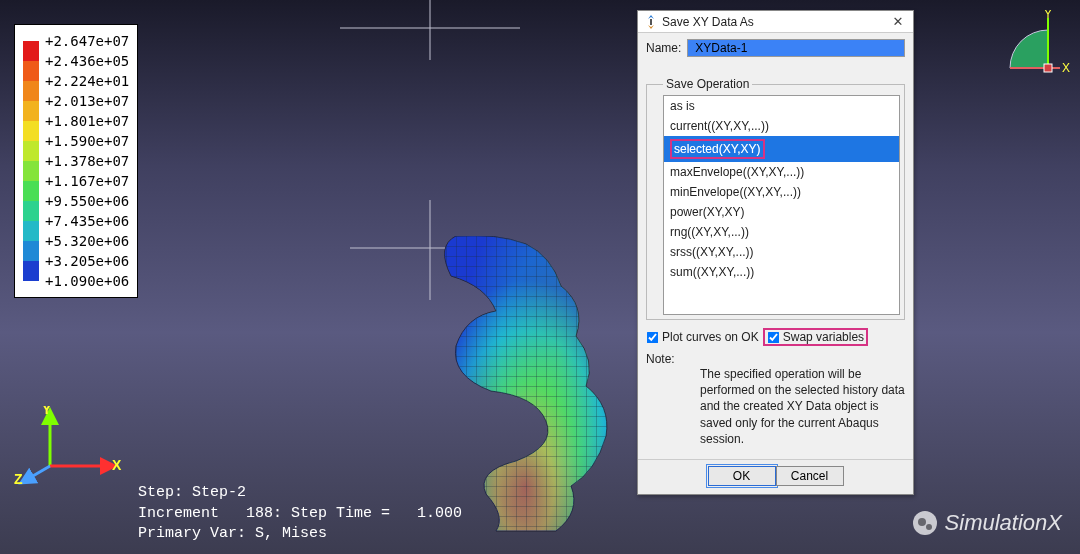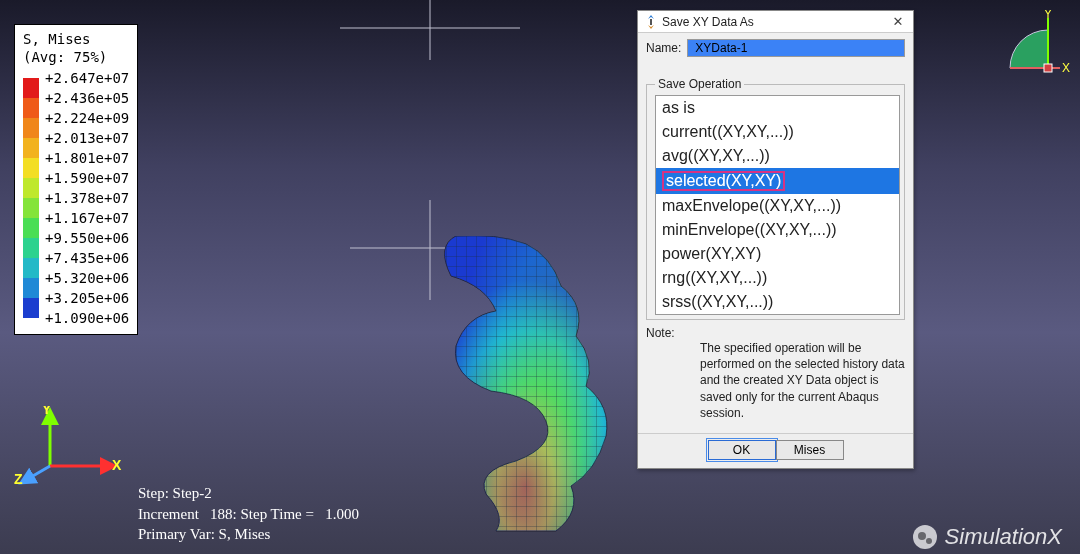--- a/index.html
+++ b/index.html
@@ -79,33 +79,33 @@
   .dlg-row-name label { margin-right:6px; }
   .dlg-row-name input {
     flex:1;
     font-size:12px;
     padding:1px 7px;
     border:1px solid #999;
     background:#3b82f6;
   }
   fieldset.saveop {
     border:1px solid #bbb;
-    padding:4px 4px 4px 8px;
+    padding:4px 4px 4px 16px;
     margin:0 0 4px 0;
   }
   fieldset.saveop legend { font-size:12px; padding:0 3px; }
   .listbox {
     border:1px solid #999;
     background:#fff;
     height: 218px;
     overflow:hidden;
   }
   .listbox .item {
     padding: 3px 6px;
-    font-size:16px;
+    font-size:12px;
     white-space:nowrap;
   }
   .listbox .item.selected {
     background:#1e76e3;
     color:#fff;
     position:relative;
   }
   .mag-highlight {
     border:2px solid #d63384;
     padding:0 2px;
@@ -156,36 +156,36 @@
     position:absolute;
     left: 14px;
     bottom: 64px;
   }
   
   .status {
     position:absolute;
     left: 138px;
     bottom: 10px;
     color:#fff;
-    font-family: Liberation Serif, serif;
+    font-family: Liberation Mono, monospace;
     font-size:15px;
     line-height:1.35;
     white-space:pre;
   }
   
   .compass {
     position:absolute;
     right:10px;
     top:10px;
   }
   
   .watermark {
     position:absolute;
     right:18px;
-    bottom:4px;
+    bottom:18px;
     color:#fff;
     font-size:22px;
     font-style:italic;
     opacity:0.85;
     display:flex;
     align-items:center;
   }
   .watermark .we {
     display:inline-block;
     width:24px; height:24px;
@@ -230,43 +230,39 @@
   <svg width="1080" height="554" style="position:absolute;left:0;top:0;">
 
     <line class="crosshair" x1="340" y1="28" x2="520" y2="28" stroke="#c0c0d0"></line>
     <line class="crosshair" x1="430" y1="0" x2="430" y2="60" stroke="#c0c0d0"></line>
 
     <line class="crosshair" x1="350" y1="248" x2="520" y2="248" stroke="#c0c0d0"></line>
     <line class="crosshair" x1="430" y1="200" x2="430" y2="300" stroke="#c0c0d0"></line>
   </svg>
 
   <div class="legend">
-    <div class="legend-title">
-      <span>S, Mises</span><br>
-      <span>(Avg: 75%)</span>
-    </div>
     <div class="legend-body">
       <div class="colorbar" id="colorbar">
           <div style="background: rgb(226, 26, 26);"></div>
           <div style="background: rgb(239, 90, 24);"></div>
           <div style="background: rgb(240, 134, 26);"></div>
           <div style="background: rgb(242, 178, 30);"></div>
           <div style="background: rgb(243, 222, 36);"></div>
           <div style="background: rgb(191, 232, 44);"></div>
           <div style="background: rgb(132, 228, 58);"></div>
           <div style="background: rgb(74, 222, 84);"></div>
           <div style="background: rgb(44, 210, 142);"></div>
           <div style="background: rgb(35, 185, 199);"></div>
           <div style="background: rgb(31, 137, 214);"></div>
           <div style="background: rgb(27, 62, 207);"></div>
         </div>
       <div class="legend-vals" id="legend-vals">
           <div>+2.647e+07</div>
           <div>+2.436e+05</div>
-          <div>+2.224e+09</div>
+          <div>+2.224e+01</div>
           <div>+2.013e+07</div>
           <div>+1.801e+07</div>
           <div>+1.590e+07</div>
           <div>+1.378e+07</div>
           <div>+1.167e+07</div>
           <div>+9.550e+06</div>
           <div>+7.435e+06</div>
           <div>+5.320e+06</div>
           <div>+3.205e+06</div>
           <div>+1.090e+06</div>
@@ -363,38 +359,49 @@
     <div class="dlg-body">
       <div class="dlg-row-name">
         <label>Name:</label>
         <input type="text" value="XYData-1" style="">
       </div>
       <fieldset class="saveop">
         <legend>Save Operation</legend>
         <div class="listbox" id="listbox">
             <div class="item">as is</div>
             <div class="item">current((XY,XY,...))</div>
-            <div class="item">avg((XY,XY,...))</div>
             <div class="item selected"><span class="mag-highlight rounded-white">selected(XY,XY)</span></div>
             <div class="item">maxEnvelope((XY,XY,...))</div>
             <div class="item">minEnvelope((XY,XY,...))</div>
             <div class="item">power(XY,XY)</div>
             <div class="item">rng((XY,XY,...))</div>
             <div class="item">srss((XY,XY,...))</div>
             <div class="item">sum((XY,XY,...))</div>
           </div>
       </fieldset>
+      <div class="checks">
+        <label>
+          <input type="checkbox" checked="" style="">
+          <span>Plot curves on OK</span>
+        </label>
+        <span class="swap-highlight">
+          <label>
+            <input type="checkbox" checked="" style="">
+            <span>Swap variables</span>
+          </label>
+        </span>
+      </div>
       <div class="note">
         <span class="nlabel">Note:</span>
         <div class="note-body">The specified operation will be performed on the selected history data and the created XY Data object is saved only for the current Abaqus session.</div>
       </div>
     </div>
     <div class="dlg-buttons">
       <button class="primary">OK</button>
-      <button>Mises</button>
+      <button>Cancel</button>
     </div>
   </div>
 
   <div class="watermark">
     <span class="we"></span>
     <span>SimulationX</span>
   </div>
 
 </div>
 

